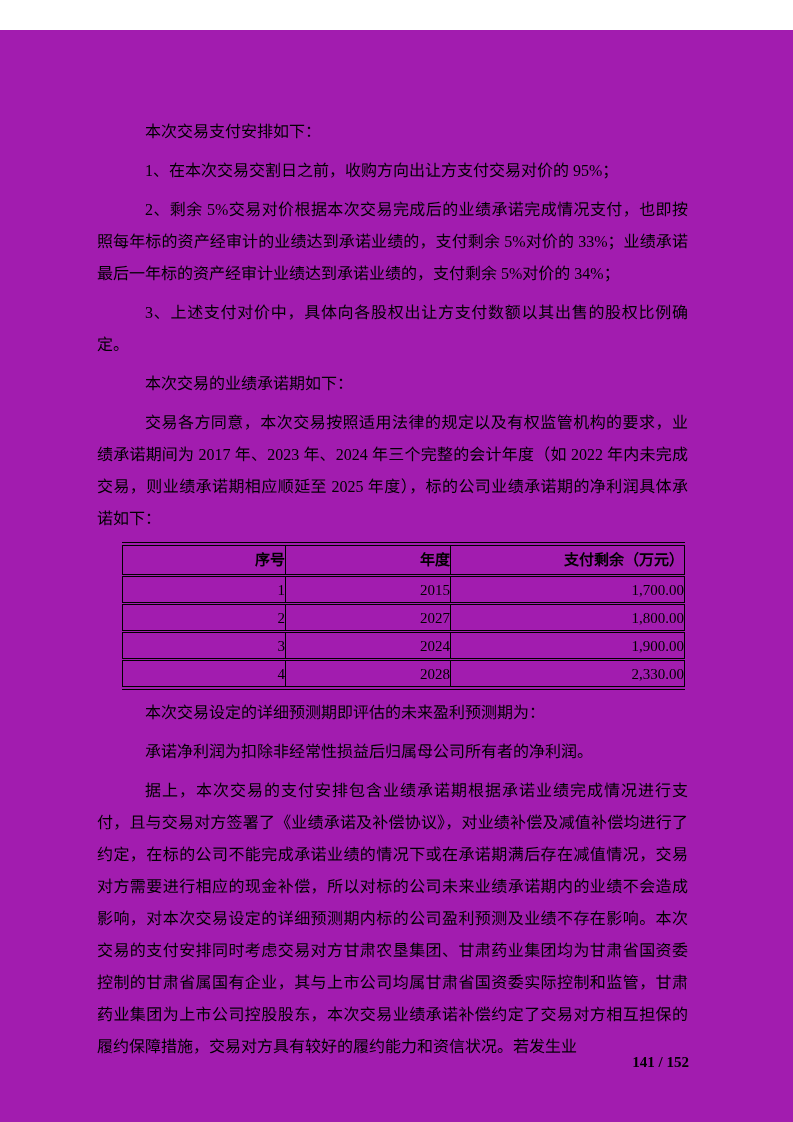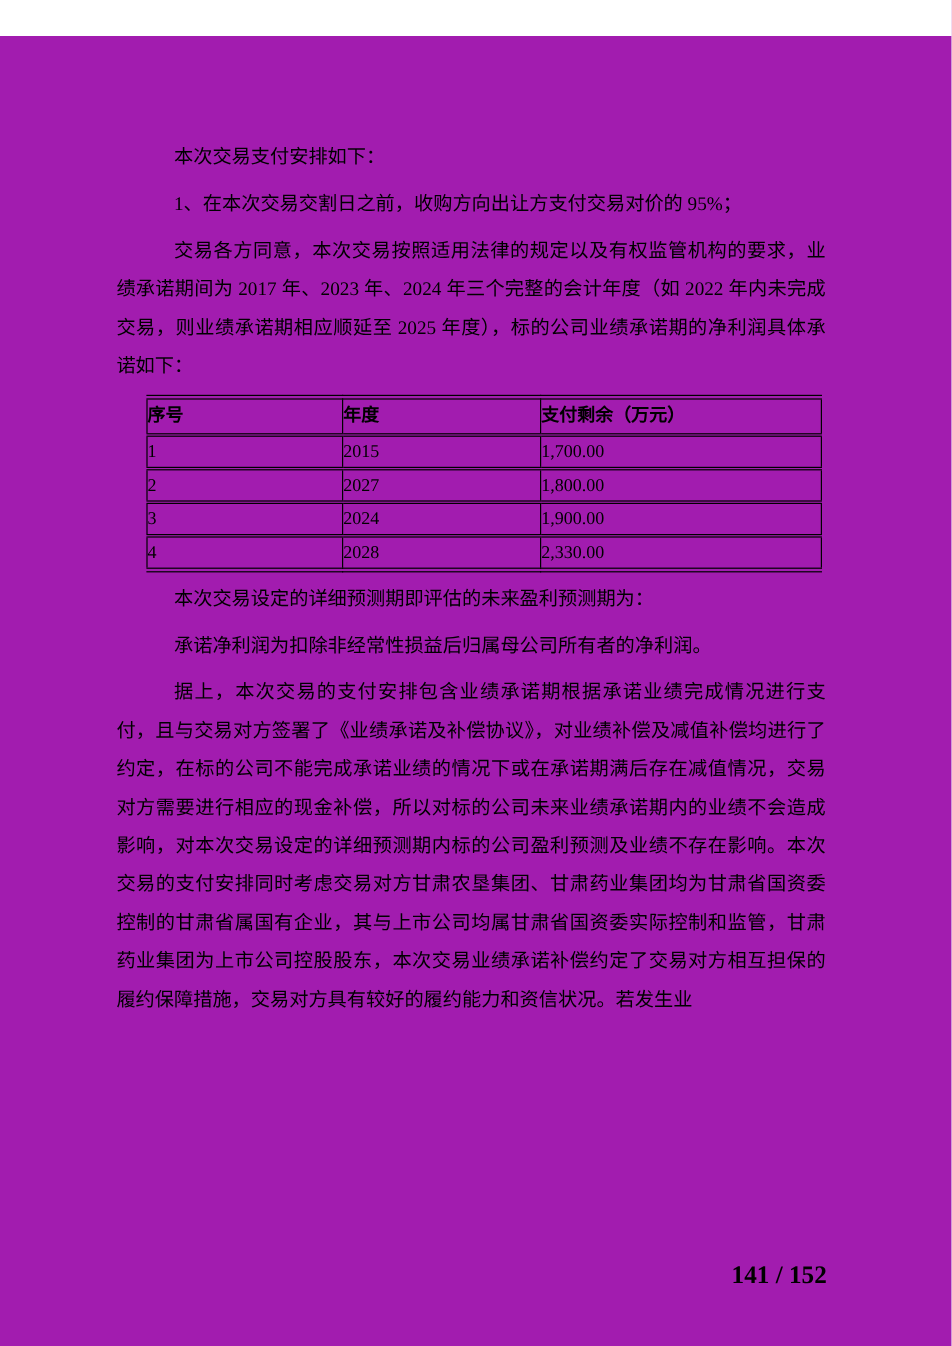--- a/index.html
+++ b/index.html
@@ -45,21 +45,21 @@
     border-bottom: 4px double #000;
     border-left: 1px solid #000;
     border-right: 1px solid #000;
     font-size: 15px;
   }
   table.commitment-table th,
   table.commitment-table td {
     border-left: 1px solid #000;
     border-right: 1px solid #000;
     border-bottom: 3px double #000;
-    text-align: left;
+    text-align: right;
     vertical-align: middle;
     padding: 0;
     line-height: 18px;
   }
   table.commitment-table th {
     font-weight: bold;
     height: 28px;
   }
   table.commitment-table td {
     font-weight: normal;
@@ -68,34 +68,37 @@
   table.commitment-table tr:last-child td {
     border-bottom: none;
   }
   .col-seq   { width: 163px; }
   .col-year  { width: 165px; }
   .col-profit{ width: 234px; }
   .page-number {
     position: absolute;
     top: 1023px;
     right: 104px;
-    font-size: 21px;
+    font-size: 15px;
     line-height: 18px;
     font-weight: bold;
     font-family: "Liberation Serif", "DejaVu Serif", serif;
   }
 </style>
 </head>
 <body>
 
 <div class="page">
   <div class="content">
 
     <p>本次交易支付安排如下：</p>
     <p>1、在本次交易交割日之前，收购方向出让方支付交易对价的 95%；</p>
+    <p>2、剩余 5%交易对价根据本次交易完成后的业绩承诺完成情况支付，也即按照每年标的资产经审计的业绩达到承诺业绩的，支付剩余 5%对价的 33%；业绩承诺最后一年标的资产经审计业绩达到承诺业绩的，支付剩余 5%对价的 34%；</p>
+    <p>3、上述支付对价中，具体向各股权出让方支付数额以其出售的股权比例确定。</p>
+    <p>本次交易的业绩承诺期如下：</p>
     <p>交易各方同意，本次交易按照适用法律的规定以及有权监管机构的要求，业绩承诺期间为 2017 年、2023 年、2024 年三个完整的会计年度（如 2022 年内未完成交易，则业绩承诺期相应顺延至 2025 年度），标的公司业绩承诺期的净利润具体承诺如下：</p>
 
     <table class="commitment-table">
       <colgroup>
         <col class="col-seq">
         <col class="col-year">
         <col class="col-profit">
       </colgroup>
       <thead>
         <tr>

